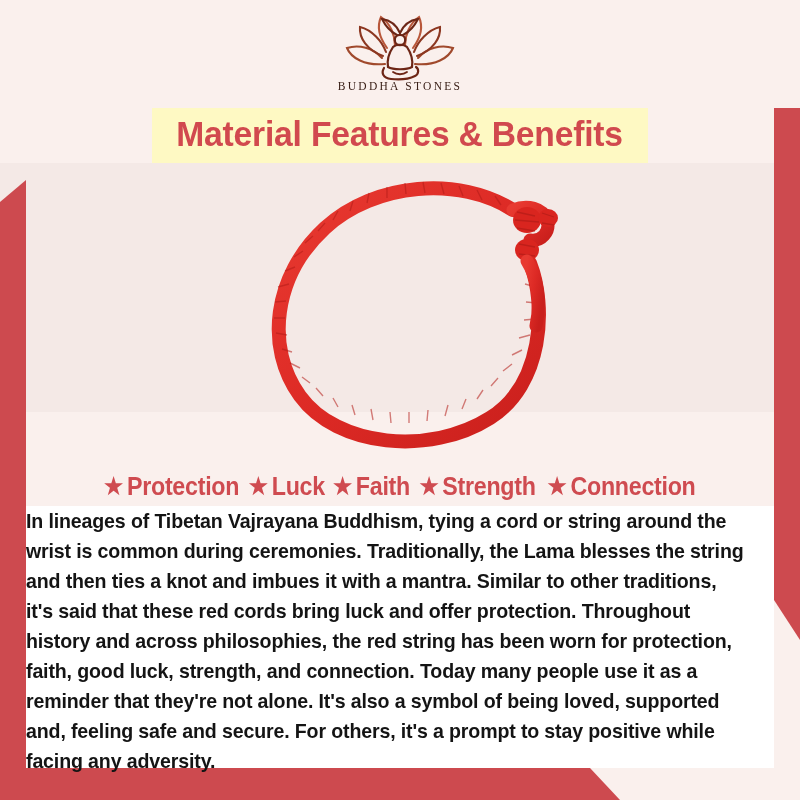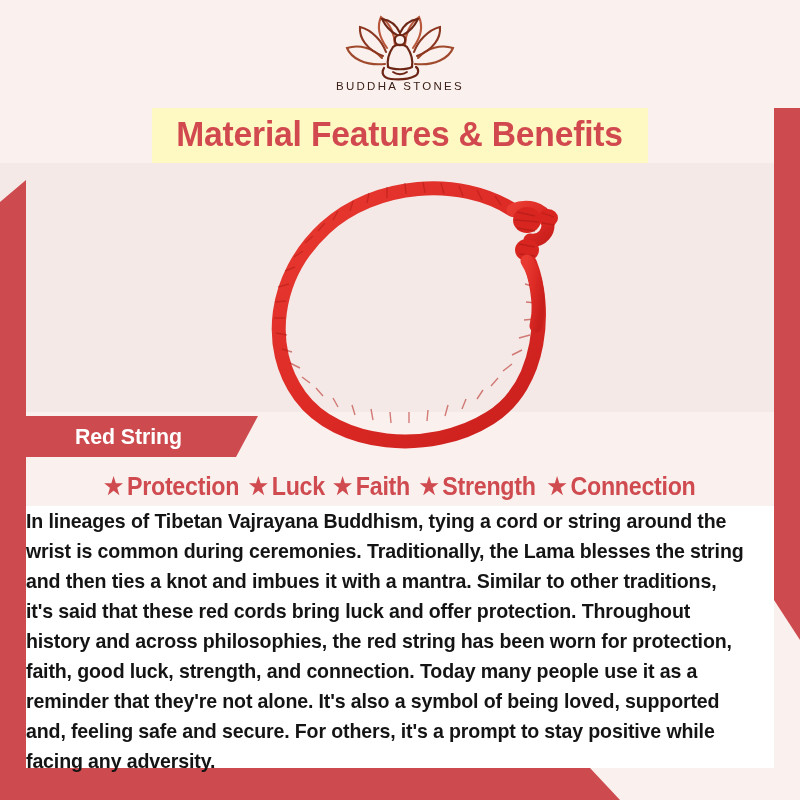--- a/index.html
+++ b/index.html
@@ -68,21 +68,21 @@
     padding-top: 14px;
     box-sizing: border-box;
     z-index: 8;
   }
   .logo-mark {
     width: 118px;
     height: 68px;
     display: block;
   }
   .logo-text {
-    font-family: Liberation Sans, sans-serif;
+    font-family: Liberation Serif, serif;
     font-size: 11.5px;
     letter-spacing: 2.3px;
     color: #3a2018;
     margin-top: -2px;
   }
 
   
   .title-plate {
     position: absolute;
     left: 152px; top: 104px;
@@ -264,23 +264,20 @@
         <path d="M52 58 C 56 61 62 61 66 58" stroke="#6d2616" stroke-width="1.8"></path>
       </g>
     </svg>
     <div class="logo-text">BUDDHA STONES</div>
   </div>
 
   <div class="title-plate">
     <h1>Material Features &amp; Benefits</h1>
   </div>
 
-  <div class="ribbon">
-    <span>Red String</span>
-  </div>
 
   <div class="benefits">
     <div class="benefit">
       <span class="star">★</span>
       <span class="lbl">Protection</span>
     </div>
     <div class="benefit">
       <span class="star">★</span>
       <span class="lbl">Luck</span>
     </div>

